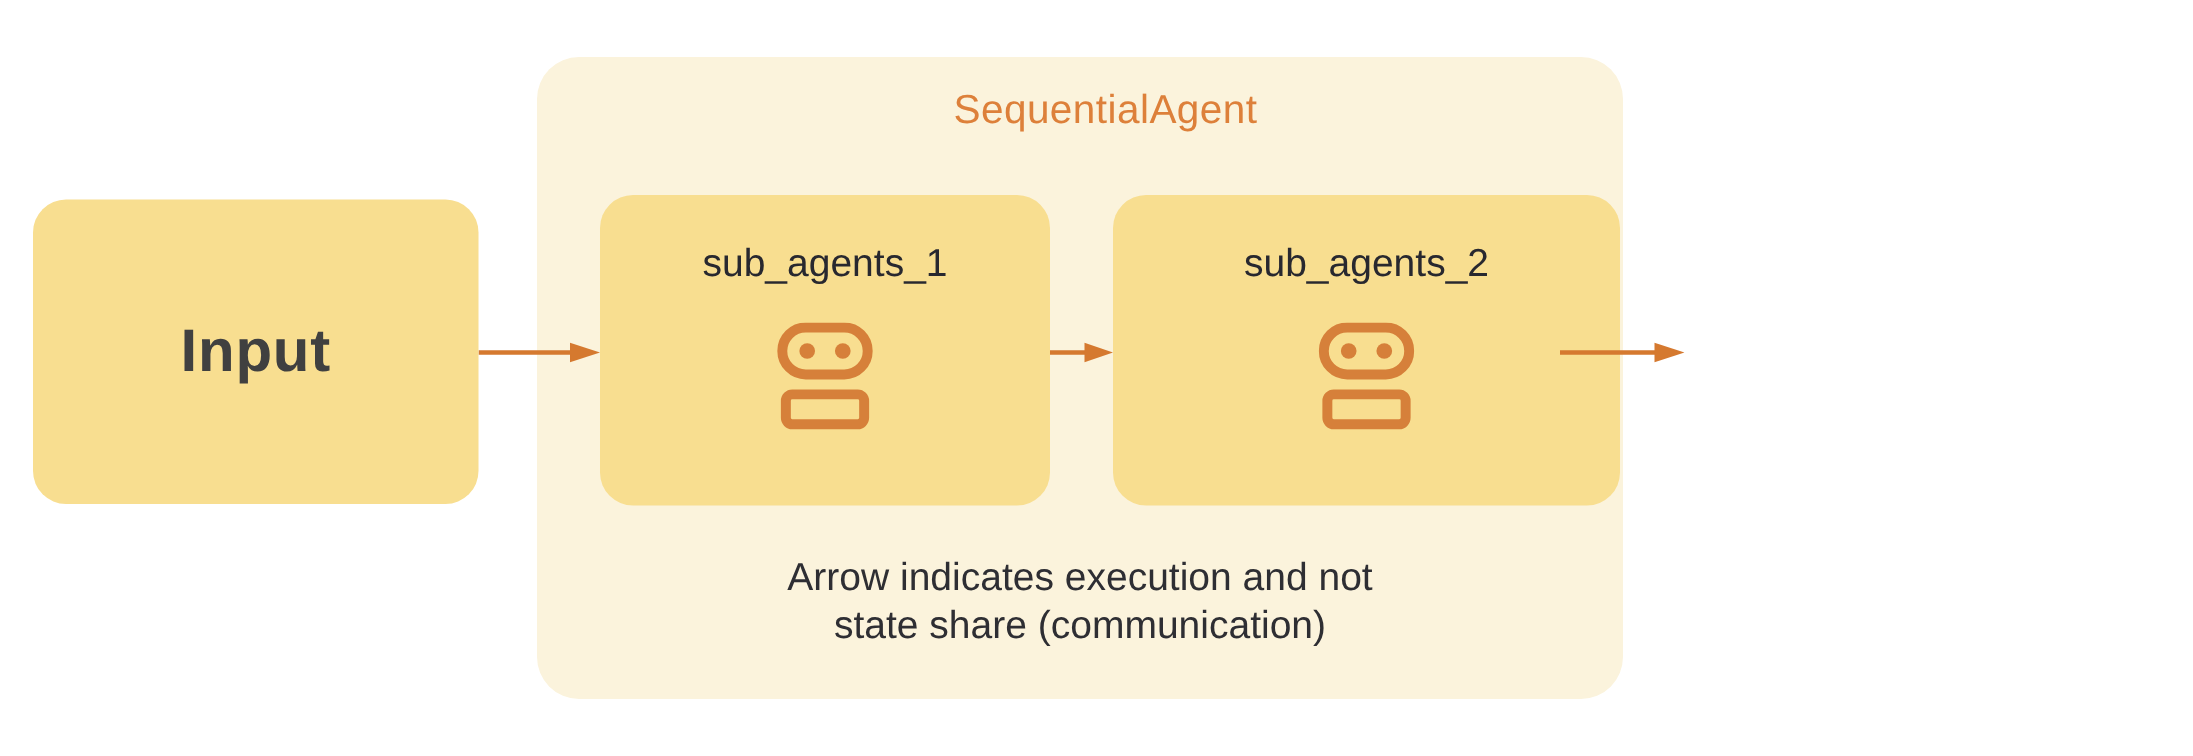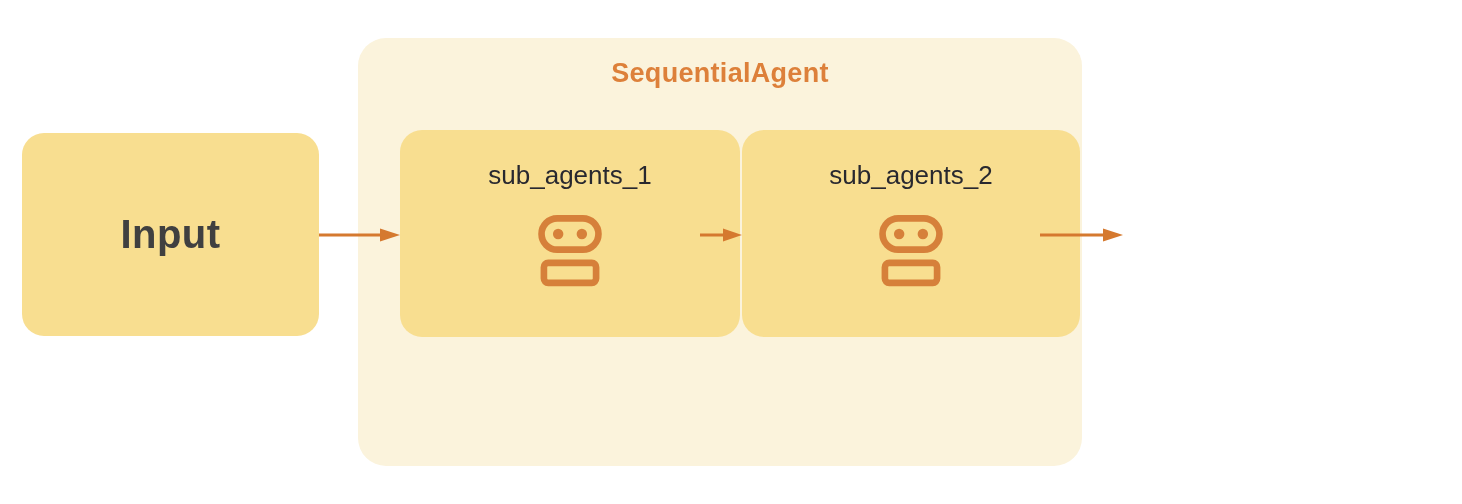--- a/index.html
+++ b/index.html
@@ -25,23 +25,24 @@
     background: #FBF3DC;
     border-radius: 28px;
   }
   .panel-title {
     position: absolute;
     left: 0;
     top: 20px;
     width: 100%;
     text-align: center;
     font-size: 27px;
-    font-weight: 700;
+    font-weight: 400;
     letter-spacing: 0.3px;
     color: #DD803A;
+    padding-left: 17px;
   }
   
   .io-box {
     position: absolute;
     width: 297px;
     height: 203px;
     background: #F8DE90;
     border-radius: 22px;
     display: flex;
     align-items: center;
@@ -50,21 +51,21 @@
   .io-box.input  { left: 22px;   top: 133px; }
   .io-box.output { left: 1123px; top: 133px; }
   .io-label {
     font-size: 40px;
     font-weight: 700;
     color: #404040;
     letter-spacing: 0.5px;
   }
   .agent-box {
     position: absolute;
-    width: 340px;
+    width: 300px;
     height: 207px;
     background: #F8DE90;
     border-radius: 22px;
     top: 130px;
     display: flex;
     flex-direction: column;
     align-items: center;
     padding-top: 30px;
     box-sizing: border-box;
   }
@@ -102,20 +103,24 @@
   .arrow.a3 { left: 1040px; width: 83px; }
 </style>
 </head>
 <body>
 
 <div class="stage">
 
   <div class="panel">
     <div class="panel-title">SequentialAgent</div>
 
+    <div class="caption">
+      <span>Arrow indicates execution and not</span><br>
+      <span>state share (communication)</span>
+    </div>
   </div>
 
   <div class="io-box input">
     <span class="io-label">Input</span>
   </div>
 
   <div class="agent-box sub1">
     <span class="agent-label">sub_agents_1</span>
     <svg class="robot-icon" viewBox="0 0 67 78" width="64" height="74" aria-hidden="true">
       <rect x="3.5" y="3.5" width="60" height="33" rx="16.5" fill="none" stroke-width="7" stroke="#D6803A"></rect>

